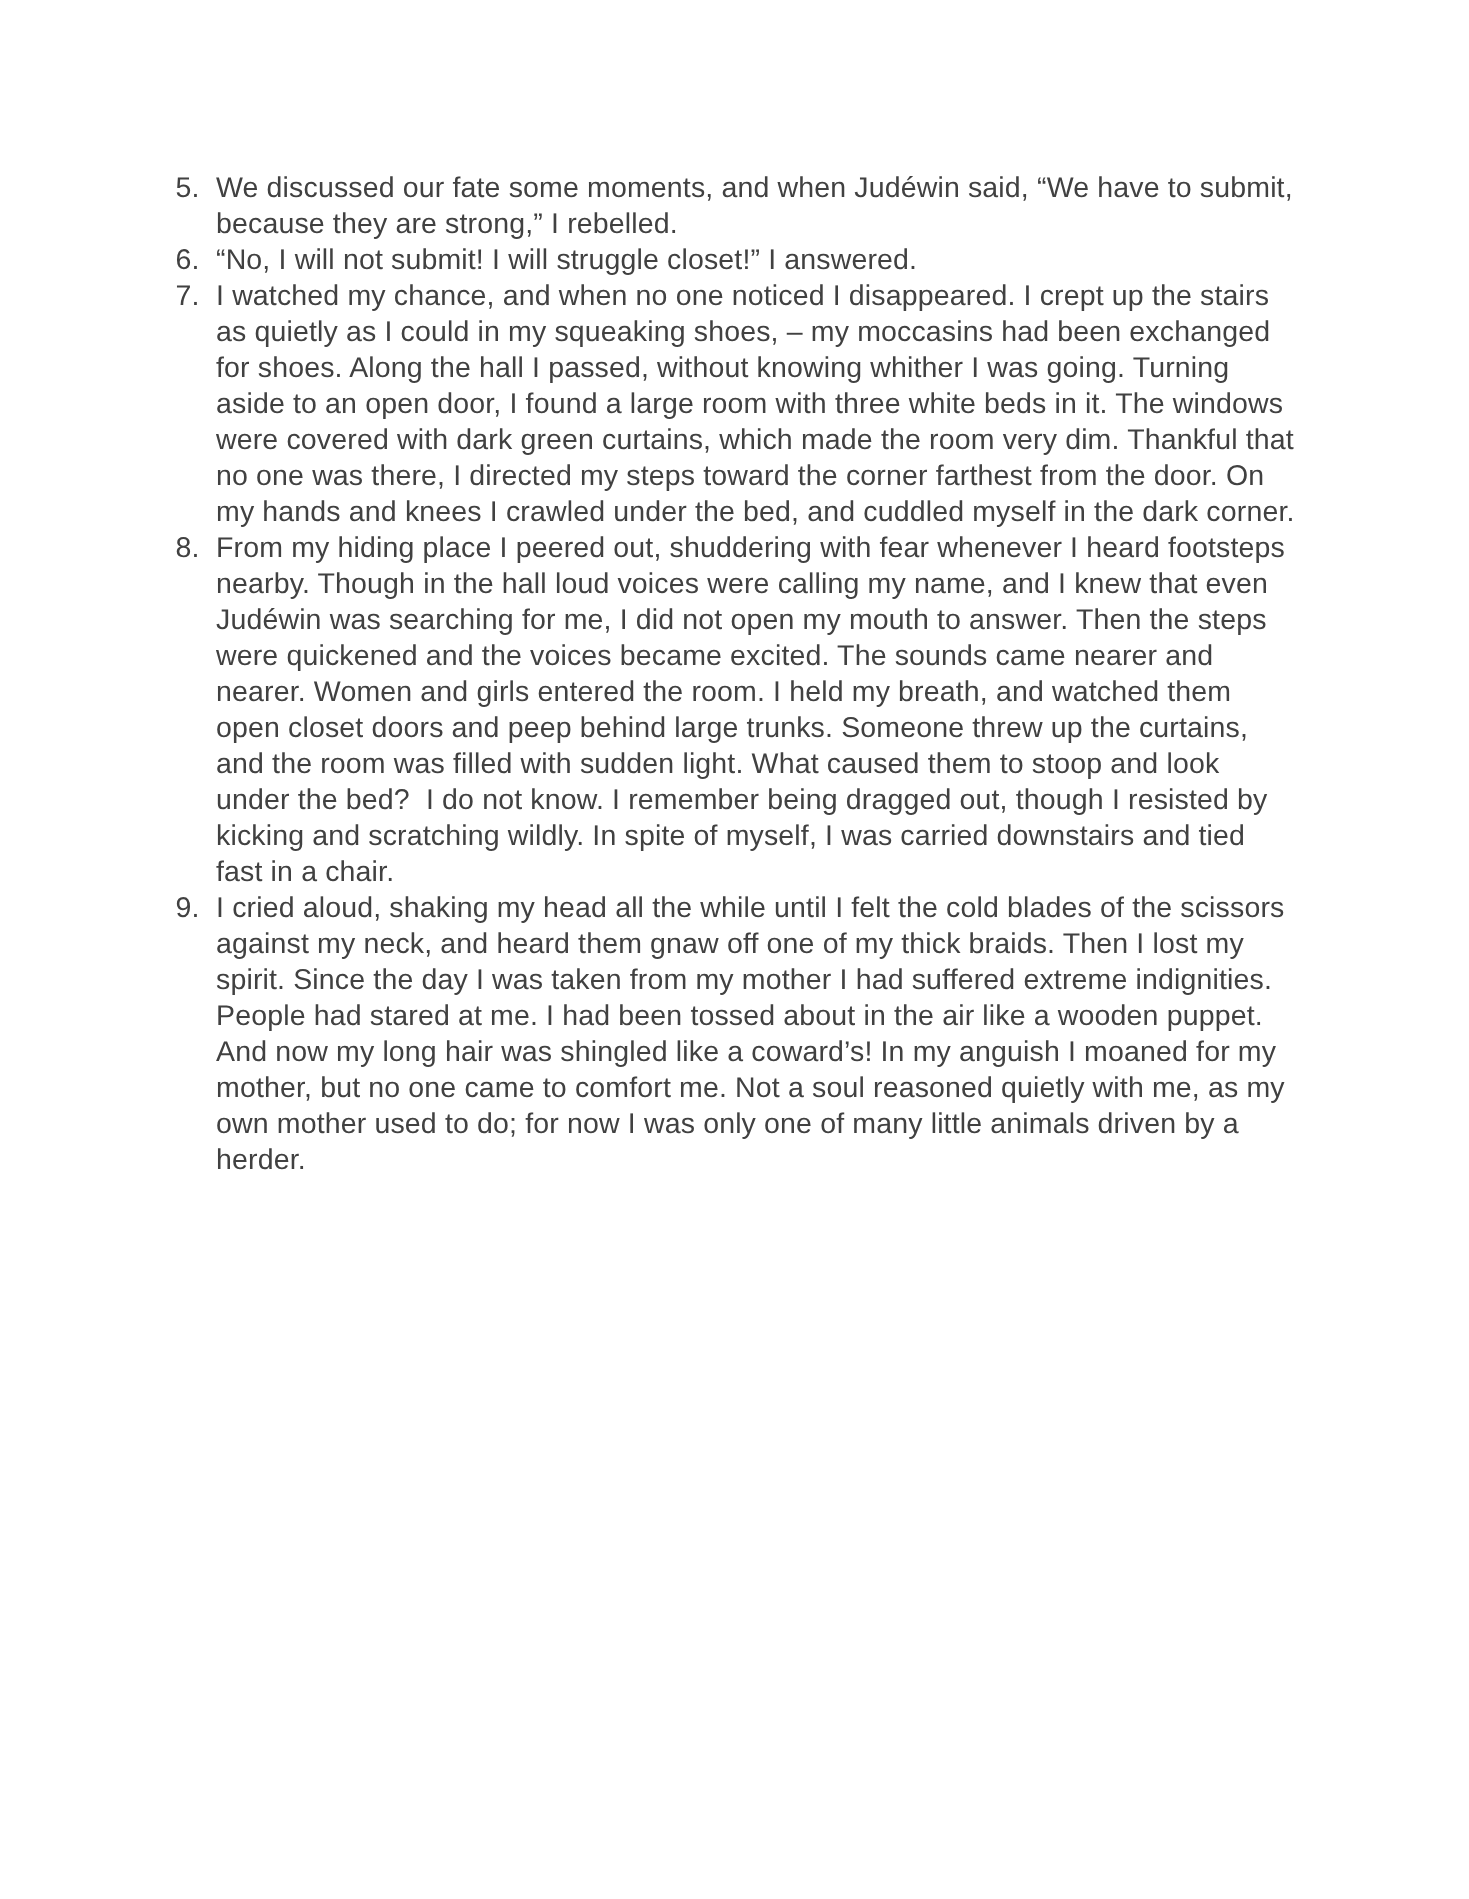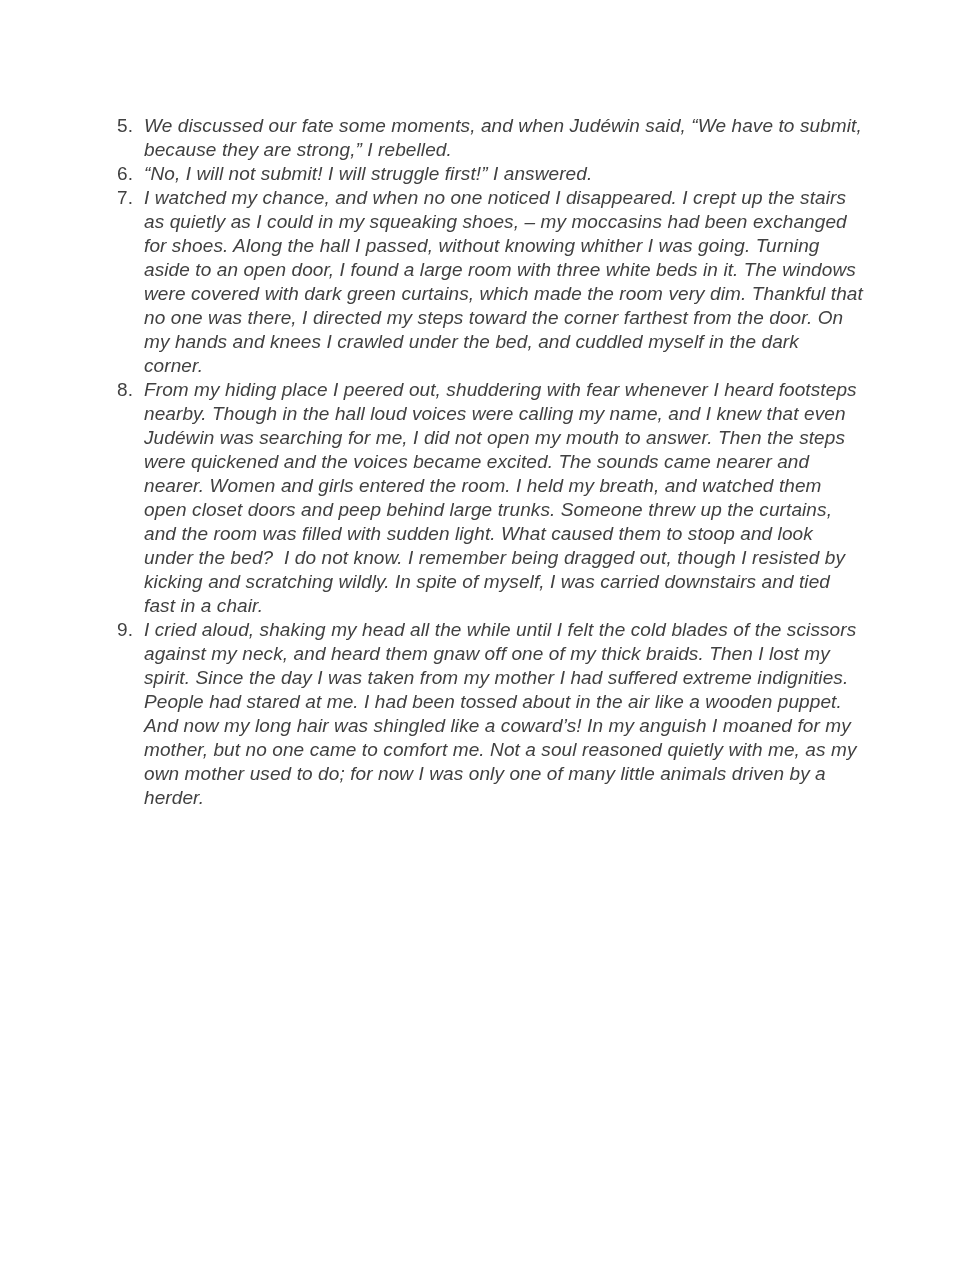--- a/index.html
+++ b/index.html
@@ -26,35 +26,34 @@
       line-height: 24px;
       letter-spacing: 0.1px;
     }
     .item-number {
       width: 27px;
       flex-shrink: 0;
     }
     .item-text {
       flex: 1;
       white-space: pre-wrap;
-      font-style: italic;
     }
   </style>
 </head>
 <body>
 
 <div class="page">
   <ol class="numbered-list">
     <li class="list-item">
       <span class="item-number">5.</span>
       <span class="item-text">We discussed our fate some moments, and when Judéwin said, “We have to submit, because they are strong,” I rebelled.</span>
     </li>
     <li class="list-item">
       <span class="item-number">6.</span>
-      <span class="item-text">“No, I will not submit! I will struggle first!” I answered.</span>
+      <span class="item-text">“No, I will not submit! I will struggle closet!” I answered.</span>
     </li>
     <li class="list-item">
       <span class="item-number">7.</span>
       <span class="item-text">I watched my chance, and when no one noticed I disappeared. I crept up the stairs as quietly as I could in my squeaking shoes, – my moccasins had been exchanged for shoes. Along the hall I passed, without knowing whither I was going. Turning aside to an open door, I found a large room with three white beds in it. The windows were covered with dark green curtains, which made the room very dim. Thankful that no one was there, I directed my steps toward the corner farthest from the door. On my hands and knees I crawled under the bed, and cuddled myself in the dark corner.</span>
     </li>
     <li class="list-item">
       <span class="item-number">8.</span>
       <span class="item-text">From my hiding place I peered out, shuddering with fear whenever I heard footsteps nearby. Though in the hall loud voices were calling my name, and I knew that even Judéwin was searching for me, I did not open my mouth to answer. Then the steps were quickened and the voices became excited. The sounds came nearer and nearer. Women and girls entered the room. I held my breath, and watched them open closet doors and peep behind large trunks. Someone threw up the curtains, and the room was filled with sudden light. What caused them to stoop and look under the bed?  I do not know. I remember being dragged out, though I resisted by kicking and scratching wildly. In spite of myself, I was carried downstairs and tied fast in a chair.</span>
     </li>
     <li class="list-item">

